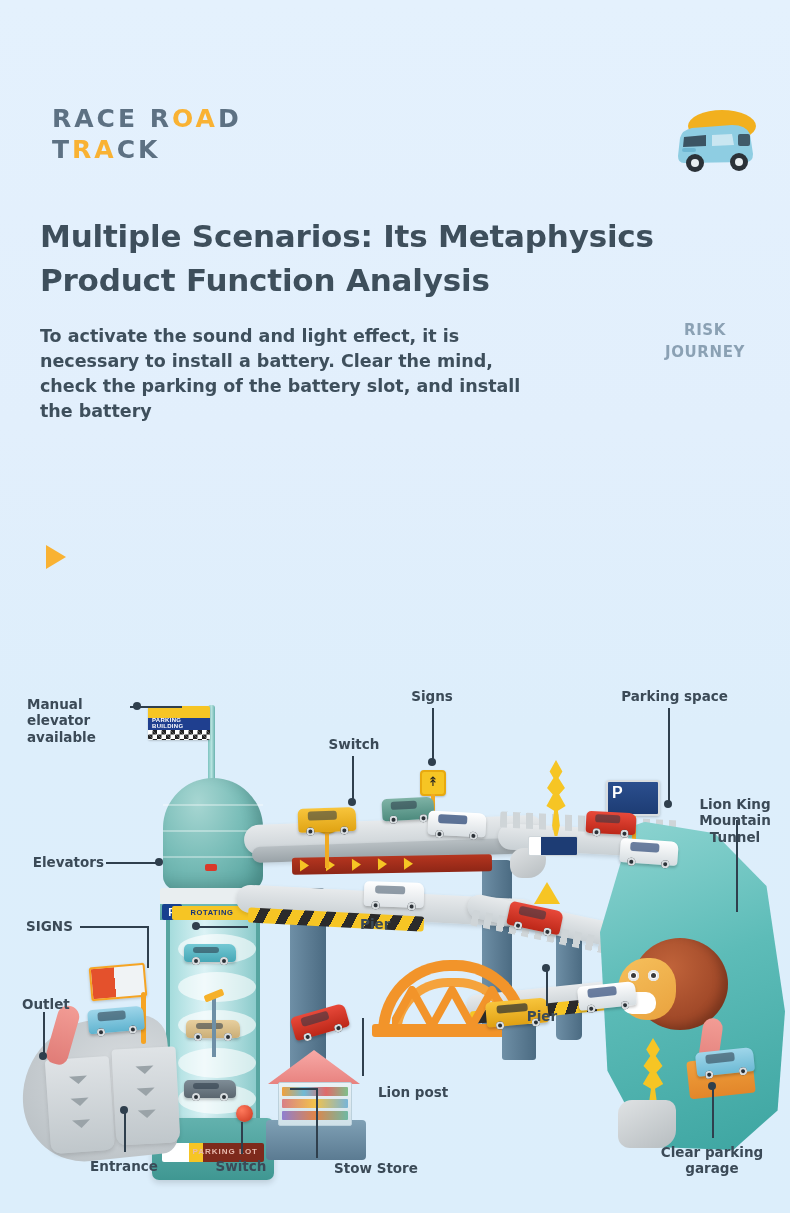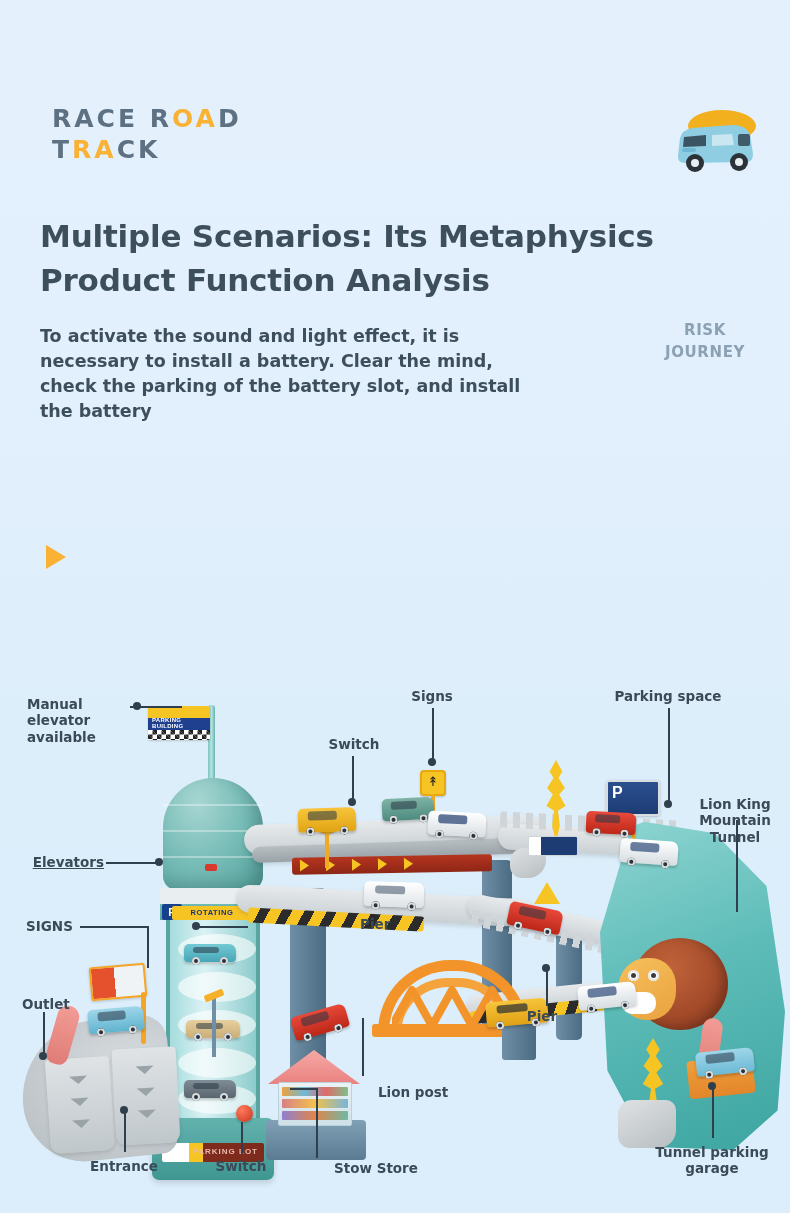--- a/index.html
+++ b/index.html
@@ -35,21 +35,21 @@
   .playbtn { position:absolute; left:46px; top:545px; width:0;height:0;
         border-left:20px solid #f9b233; border-top:12px solid transparent;
         border-bottom:12px solid transparent; }
 
   
   .scene { position:absolute; left:0; top:620px; width:790px; height:593px; }
 
   .lbl { position:absolute; font-family:"DejaVu Sans", sans-serif; font-weight:700;
          font-size:13.5px; color:#3b4a57; line-height:1.22; white-space:pre-line; }
   .lbl.center { text-align:center; }
-  .lbl.right { text-align:right;text-decoration:underline; }
+  .lbl.right { text-align:right; }
 
   .lead { position:absolute; background:#2f3f4d; }
   .lead.h { height:1.6px; }
   .lead.v { width:1.6px; }
   .dot { position:absolute; width:8px;height:8px;border-radius:50%;background:#2f3f4d; }
 
   
   .p { position:absolute; }
 
   .tower-flagpole { left:208px; top:85px; width:7px; height:78px;
@@ -489,18 +489,18 @@
   <div class="lbl" style="left:26px;top:298px;width:60px;">SIGNS</div>
   <div class="lbl" style="left:22px;top:376px;width:70px;">Outlet</div>
   <div class="lbl center" style="left:82px;top:538px;width:84px;">Entrance</div>
   <div class="lbl center" style="left:202px;top:538px;width:78px;">Switch</div>
   <div class="lbl center" style="left:322px;top:540px;width:108px;">Stow Store</div>
   <div class="lbl" style="left:378px;top:464px;width:90px;">Lion post</div>
   <div class="lbl" style="left:360px;top:296px;width:60px;">Pier</div>
   <div class="lbl center" style="left:512px;top:388px;width:60px;">Pier</div>
   <div class="lbl center" style="left:318px;top:116px;width:72px;">Switch</div>
   <div class="lbl center" style="left:400px;top:68px;width:64px;">Signs</div>
-  <div class="lbl center" style="left:608px;top:68px;width:120px;">Parking space</div>
+  <div class="lbl center" style="left:608px;top:68px;width:120px;text-align:right;">Parking space</div>
   <div class="lbl center" style="left:672px;top:176px;width:126px;">Lion King
 Mountain Tunnel</div>
-  <div class="lbl center" style="left:648px;top:524px;width:128px;">Tunnel parking
+  <div class="lbl center" style="left:648px;top:524px;width:128px;">Clear parking
 garage</div>
 </div>
 
 </body></html>

